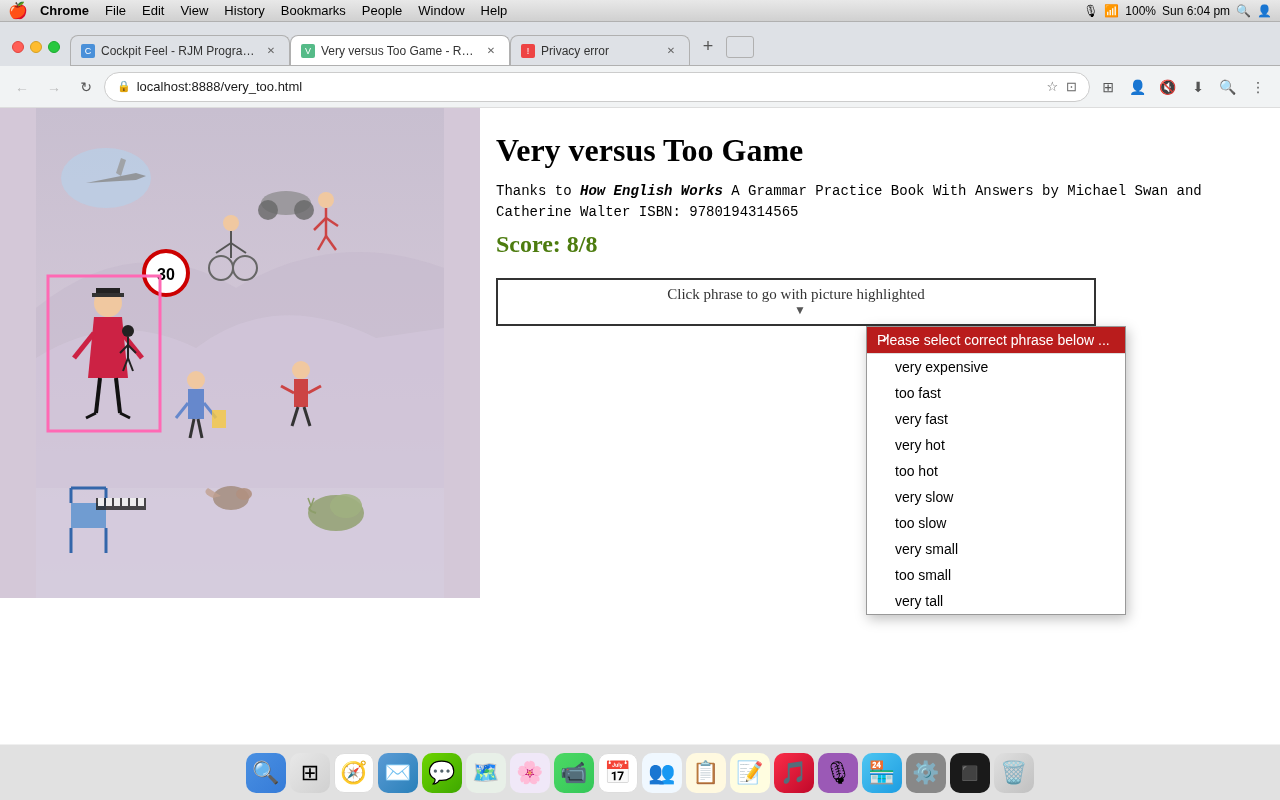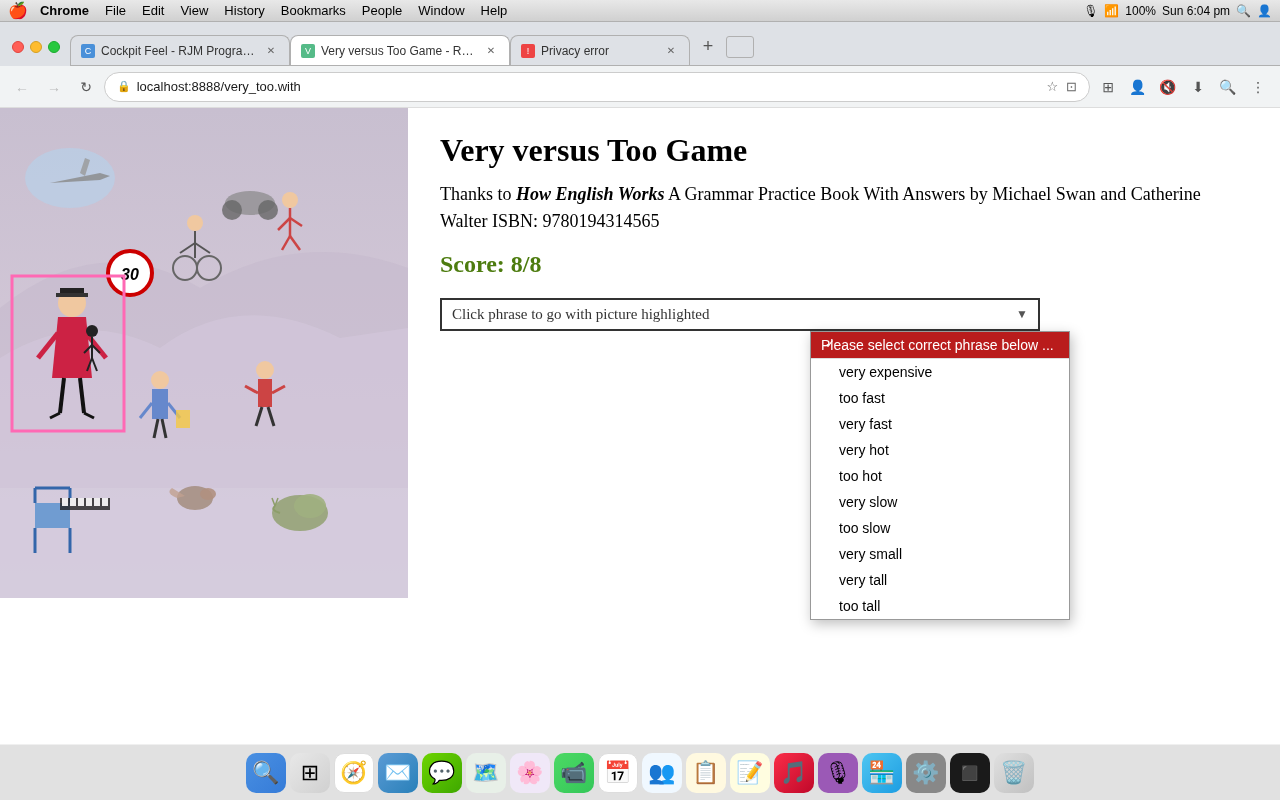--- a/index.html
+++ b/index.html
@@ -193,54 +193,53 @@
     .page-content {
       flex: 1;
       display: flex;
       background: #fff;
       position: relative;
       overflow: hidden;
     }
 
     
     .image-panel {
-      width: 408px;
+      width: 480px;
       height: 490px;
       background: #d4c8d8;
       flex-shrink: 0;
       position: relative;
       overflow: hidden;
-      font-style: italic;
     }
 
     
     .right-panel {
       flex: 1;
-      padding: 24px 32px;
+      padding: 24px 16px;
       position: relative;
     }
     .page-title {
       font-size: 32px;
       font-weight: bold;
       color: #000;
       margin-bottom: 12px;
       font-family: Georgia, serif;
     }
     .page-subtitle {
       font-size: 18px;
       font-weight: bold;
       color: #000;
       margin-bottom: 20px;
       font-family: Georgia, serif;
     }
     .page-description {
-      font-size: 18px;
+      font-size: 14px;
       color: #000;
-      margin-bottom: 16px;
-      font-family: Liberation Serif, serif;
+      margin-bottom: 8px;
+      font-family: Liberation Mono, monospace;
       line-height: 1.5;
     }
     .page-description em {
       font-style: italic;
       font-weight: bold;
     }
     .score-text {
       font-size: 24px;
       font-weight: bold;
       color: #4d7c0f;
@@ -257,20 +256,21 @@
       display: flex;
       align-items: center;
       border: 2px solid #333;
       background: #fff;
       padding: 6px 10px;
       font-size: 15px;
       color: #333;
       width: 600px;
       cursor: pointer;
       font-family: Georgia, serif;
+      flex-direction: column;
     }
     .phrase-box-text {
       flex: 1;
       font-size: 15px;
     }
     .phrase-box-arrow {
       font-size: 12px;
       color: #555;
       margin-left: 8px;
     }
@@ -408,21 +408,21 @@
       <div class="tab-extra"></div>
     </div>
   </div>
 
   <div class="nav-bar">
     <div class="nav-btn disabled">←</div>
     <div class="nav-btn disabled">→</div>
     <div class="nav-btn">↻</div>
     <div class="address-bar">
       <span class="address-bar-lock">🔒</span>
-      <span class="address-text">localhost:8888/very_too.with</span>
+      <span class="address-text">localhost:8888/very_too.html</span>
       <div class="address-bar-icons">
         <span>☆</span>
         <span>⊡</span>
       </div>
     </div>
     <div class="nav-right-icons">
       <div class="nav-btn">⊞</div>
       <div class="nav-btn">👤</div>
       <div class="nav-btn">🔇</div>
       <div class="nav-btn">⬇</div>
@@ -591,22 +591,22 @@
           <div class="dropdown-item selected">Please select correct phrase below ...</div>
           <div class="dropdown-separator"></div>
           <div class="dropdown-item">very expensive</div>
           <div class="dropdown-item">too fast</div>
           <div class="dropdown-item">very fast</div>
           <div class="dropdown-item">very hot</div>
           <div class="dropdown-item">too hot</div>
           <div class="dropdown-item">very slow</div>
           <div class="dropdown-item">too slow</div>
           <div class="dropdown-item">very small</div>
+          <div class="dropdown-item">too small</div>
           <div class="dropdown-item">very tall</div>
-          <div class="dropdown-item">too tall</div>
         </div>
       </div>
     </div>
 
   </div>
 
 </div>
 
 <div class="dock">
   <div class="dock-icon" style="background:linear-gradient(135deg,#4a90e2,#357bd8);">🔍</div>

